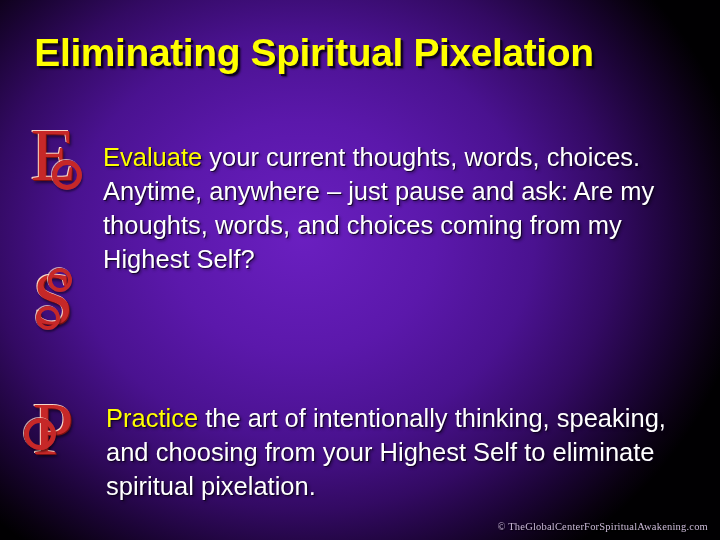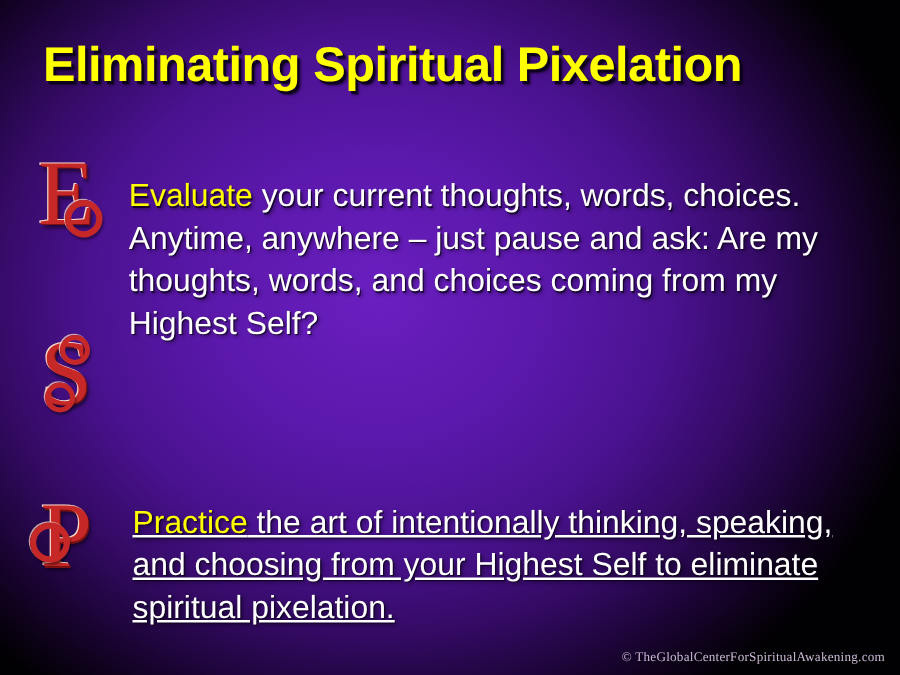--- a/index.html
+++ b/index.html
@@ -109,21 +109,21 @@
     line-height: 34px;
     text-shadow:
       1px 1px 0 rgba(12, 0, 28, 0.75),
       2px 2px 3px rgba(0, 0, 0, 0.45);
   }
   .para .lead {
     color: #ffff00;
   }
   #para-1 { left: 103px; top: 124px; width: 586px; margin-top: 16px; }
   #para-2 { left: 103px; top: 264px; width: 586px; }
-  #para-3 { left: 106px; top: 401px; width: 580px; text-decoration: underline; }
+  #para-3 { left: 106px; top: 401px; width: 580px; }
 
   
   #footer {
     position: absolute;
     right: 12px;
     bottom: 8px;
     font-family: "Liberation Serif", "DejaVu Serif", serif;
     font-size: 10.5px;
     color: #c9b8d6;
     letter-spacing: 0.2px;

